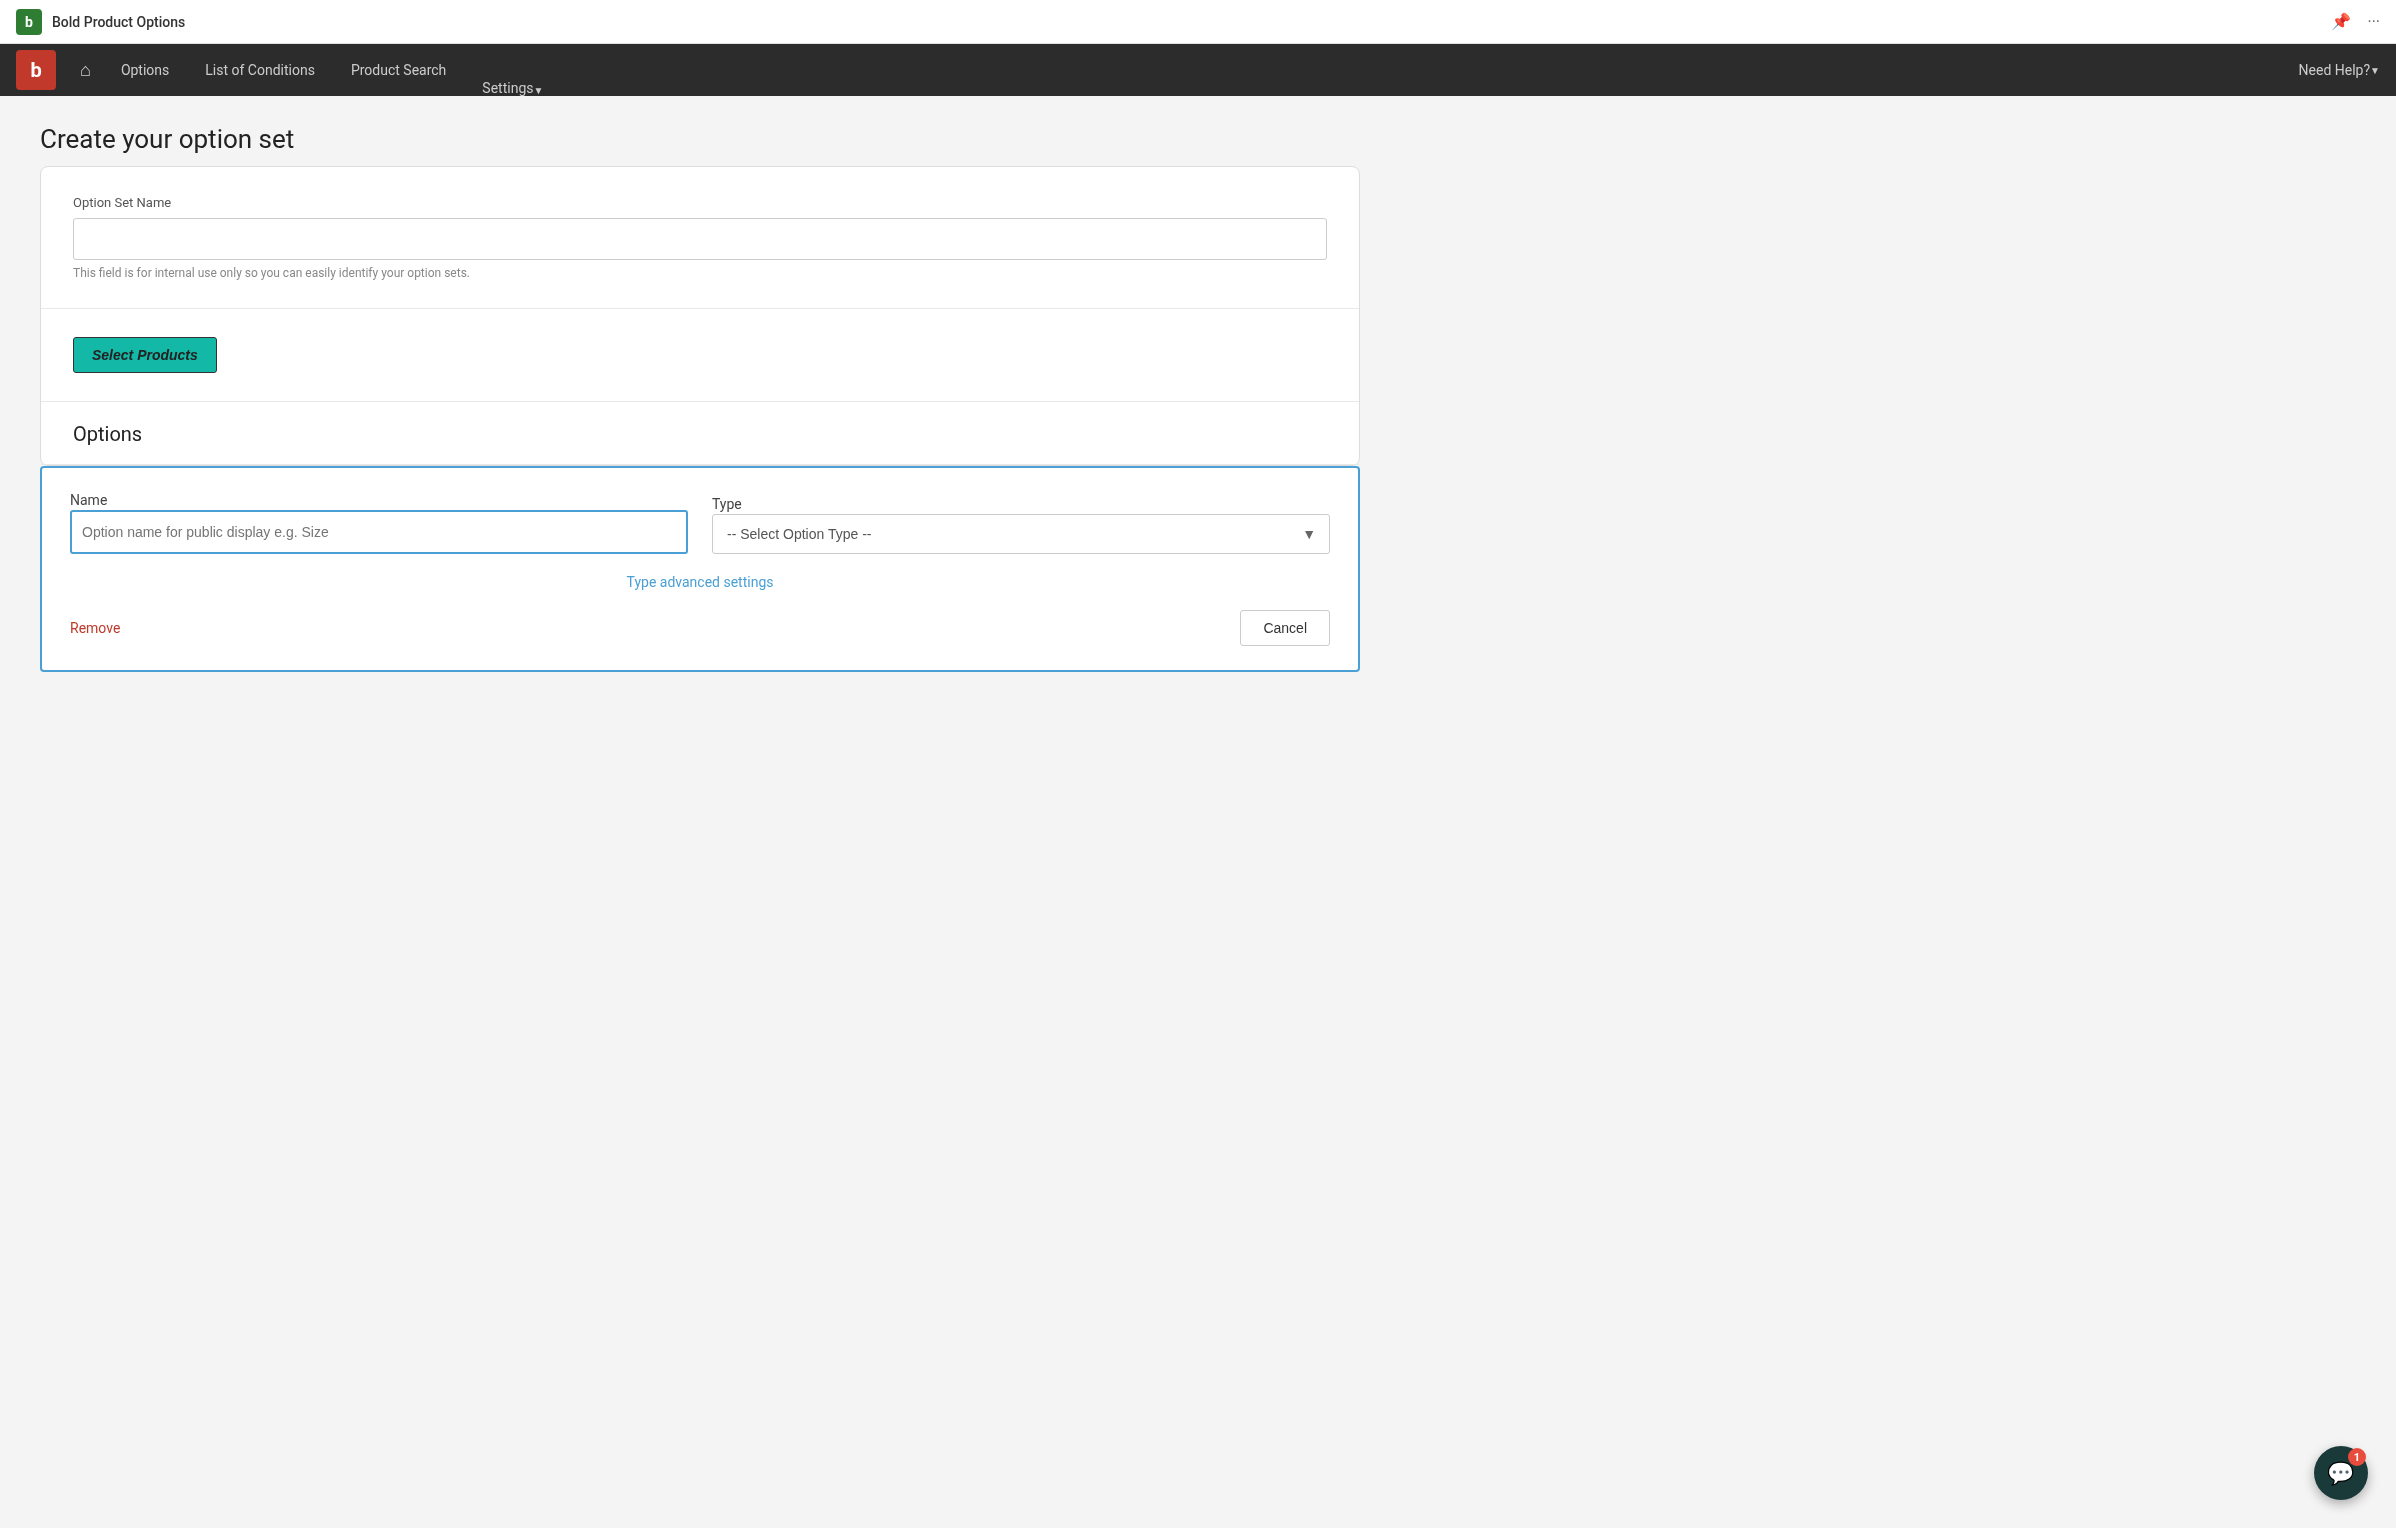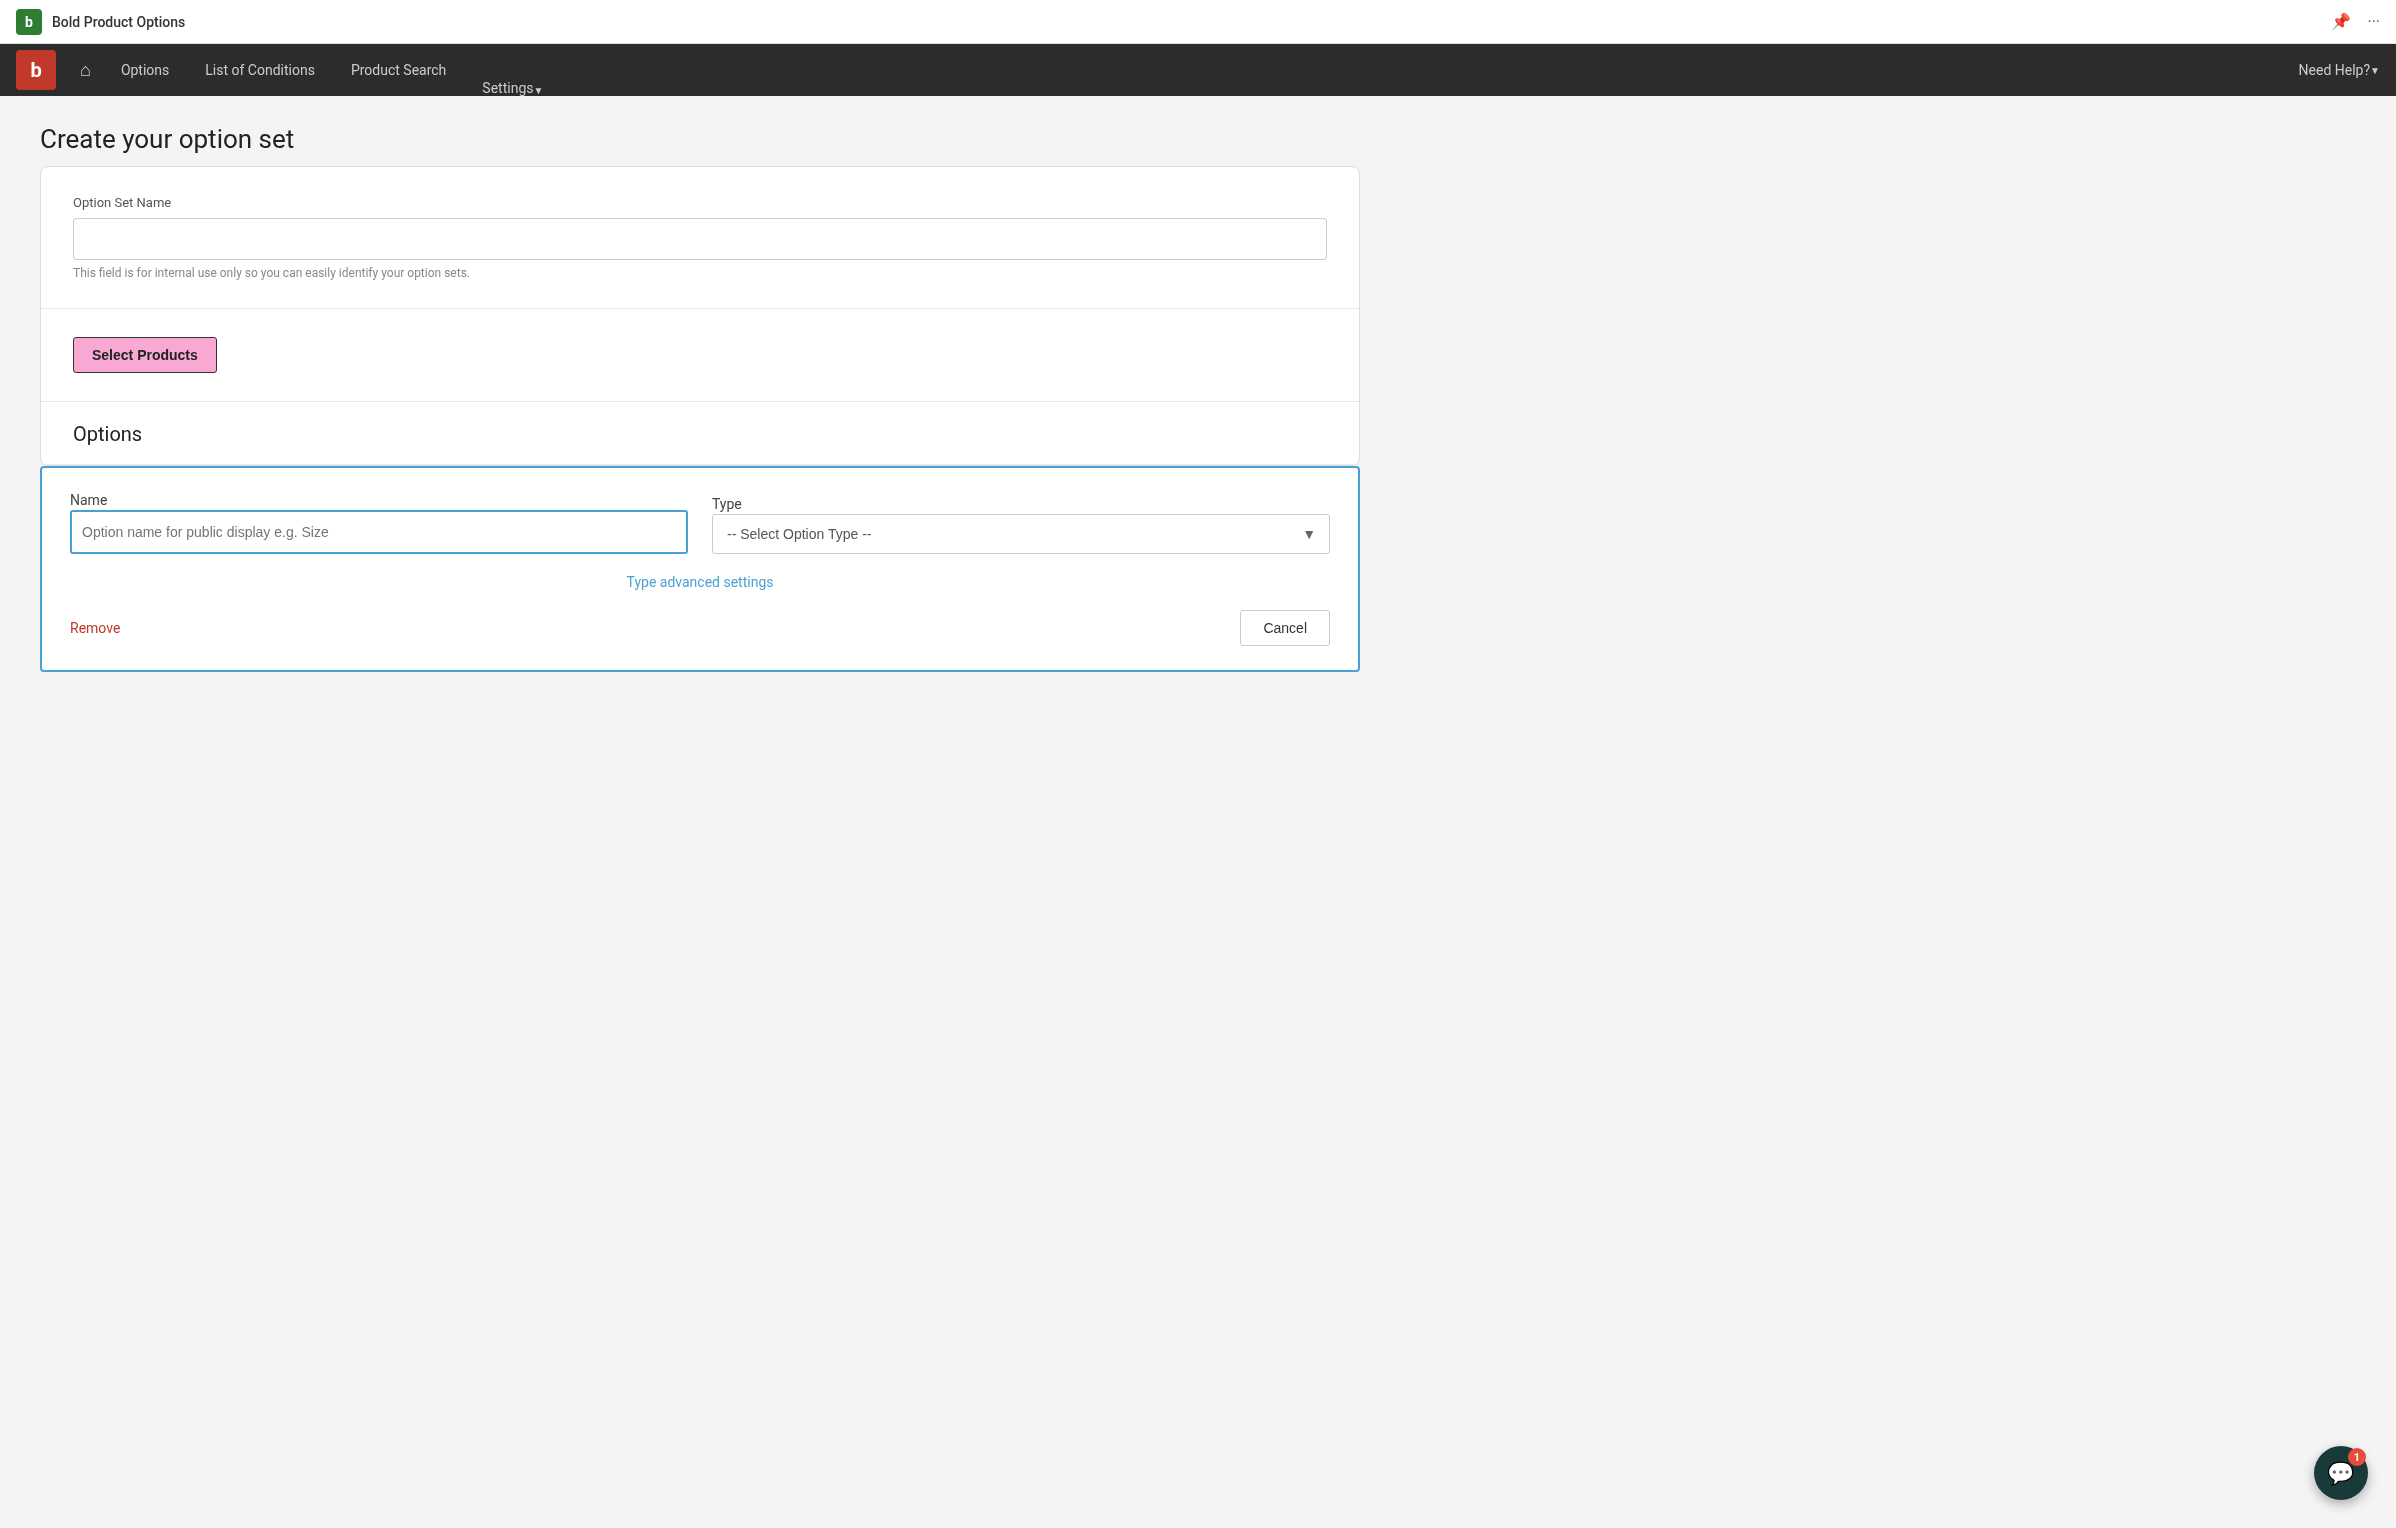--- a/index.html
+++ b/index.html
@@ -163,27 +163,28 @@
     }
 
     .field-hint {
       font-size: 12px;
       color: #888;
       margin-top: 6px;
     }
 
     .select-products-btn {
       border: 1.5px solid #333;
-      background: #f9a8d4;
+      background: #14b8a6;
       border-radius: 3px;
       padding: 9px 18px;
       font-size: 14px;
       font-weight: 600;
       cursor: pointer;
       color: #222;
+      font-style: italic;
     }
 
     .options-header {
       font-size: 20px;
       font-weight: 400;
       color: #222;
       padding: 20px 32px 18px;
       border-bottom: 1px solid #e8e8e8;
     }
 

